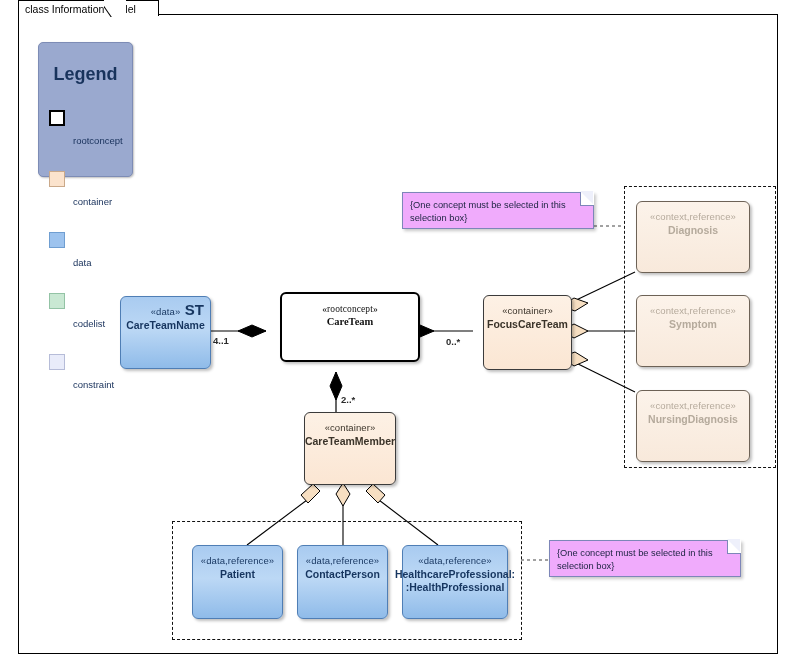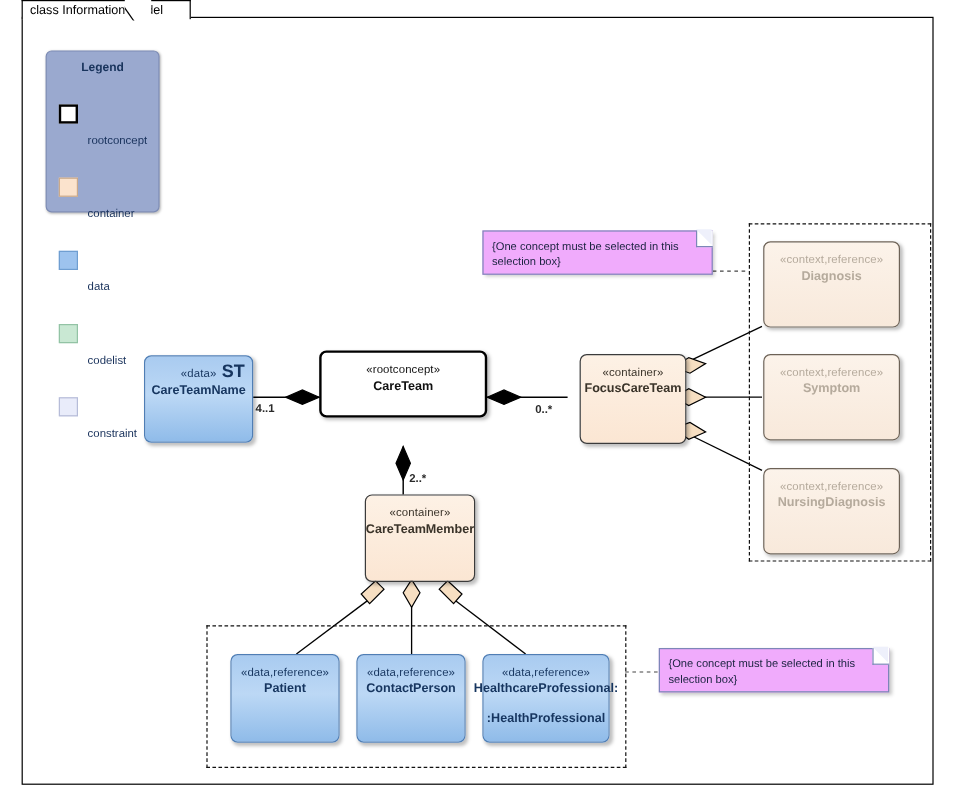--- a/index.html
+++ b/index.html
@@ -17,21 +17,21 @@
   .tab-cut{position:absolute;left:104px;top:0;width:22px;height:17px;background:#fff;overflow:hidden;}
   .tab-cut:before{content:"";position:absolute;left:-6px;top:-1px;width:28px;height:28px;
        border-left:1.5px solid #000;transform:rotate(-35deg);transform-origin:top left;}
 
   svg.layer{position:absolute;left:0;top:0;width:796px;height:668px;pointer-events:none;}
 
   
   .legend{position:absolute;left:38px;top:42px;width:95px;height:135px;
       background:#9aa9cf;border:1px solid #7d8cb5;border-radius:5px;box-sizing:border-box;
       box-shadow:1px 1px 2px rgba(0,0,0,.25);}
-  .legend-title{text-align:center;font-size:10px;font-weight:bold;color:#18335c;margin-top:8px;}
+  .legend-title{text-align:center;font-size:18px;font-weight:bold;color:#18335c;margin-top:21px;}
   .legend-row{display:flex;align-items:center;margin:5px 0 0 10px;}
   .sw{width:16px;height:16px;border:1px solid #3a3a3a;box-sizing:border-box;margin-right:8px;flex:0 0 auto;}
   .sw.root{border:2px solid #000;background:#fff;}
   .sw.container{background:#fbe3cd;border-color:#caa98a;}
   .sw.data{background:#9dc3ee;border-color:#6f9ed1;}
   .sw.codelist{background:#c9e8d3;border-color:#93c3a5;}
   .sw.constraint{background:#e9ecfa;border-color:#b6bcd8;}
   .legend-label{font-size:9.5px;color:#17305a;margin-top:45px;}
 
   
@@ -152,21 +152,21 @@
     <span class="fold"></span>
     <span>{One concept must be selected in this selection box}</span>
   </div>
 
   <div class="node n-data" style="left:120px;top:296px;width:91px;height:73px;">
     <span class="corner-type">ST</span>
     <span class="ster">«data»</span>
     <span class="nm">CareTeamName</span>
   </div>
 
-  <div class="node n-root" style="left:266px;top:292px;width:140px;height:56px;">
+  <div class="node n-root" style="left:280px;top:292px;width:140px;height:70px;font-family:Liberation Serif, serif;">
     <span class="ster">«rootconcept»</span>
     <span class="nm">CareTeam</span>
   </div>
 
   <div class="node n-container" style="left:473px;top:295px;width:89px;height:75px;">
     <span class="ster">«container»</span>
     <span class="nm">FocusCareTeam</span>
   </div>
 
   <div class="node n-container" style="left:294px;top:412px;width:92px;height:73px;">
@@ -195,16 +195,16 @@
   </div>
 
   <div class="node n-data" style="left:297px;top:545px;width:91px;height:74px;">
     <span class="ster">«data,reference»</span>
     <span class="nm">ContactPerson</span>
   </div>
 
   <div class="node n-data" style="left:402px;top:545px;width:106px;height:74px;">
     <span class="ster">«data,reference»</span>
     <span class="nm">HealthcareProfessional:</span>
-    <span class="nm" style="margin-top:12px;">:HealthProfessional</span>
+    <span class="nm" style="margin-top:0;">:HealthProfessional</span>
   </div>
 
 </div>
 
 </body></html>

